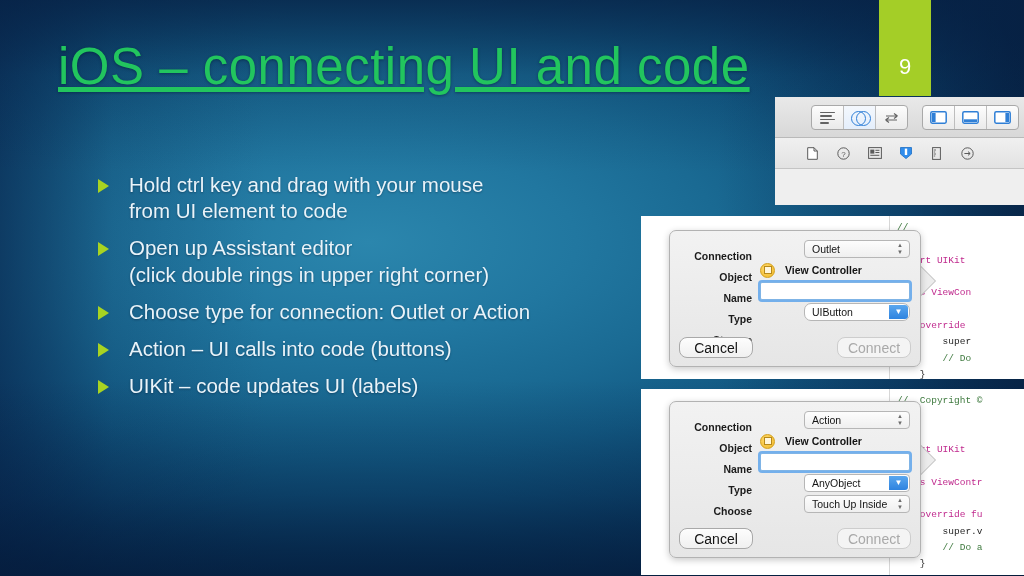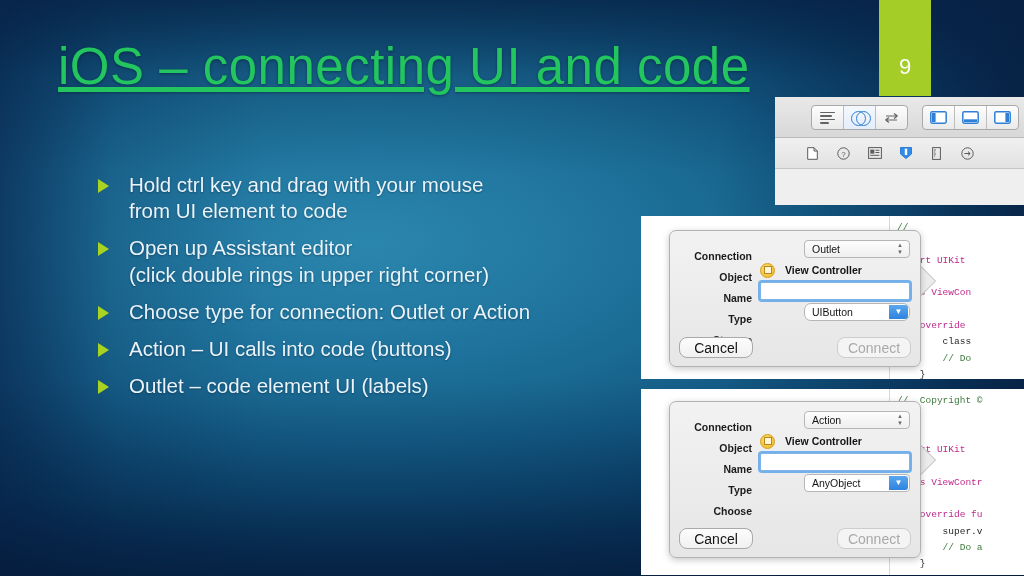--- a/index.html
+++ b/index.html
@@ -369,21 +369,21 @@
       <div class="bullet">
         <div class="tri"></div>
         <div class="btxt">Choose type for connection: Outlet or Action</div>
       </div>
       <div class="bullet">
         <div class="tri"></div>
         <div class="btxt">Action – UI calls into code (buttons)</div>
       </div>
       <div class="bullet">
         <div class="tri"></div>
-        <div class="btxt">Outlet – code element UI (labels)</div>
+        <div class="btxt">UIKit – code updates UI (labels)</div>
       </div>
     </div>
 
   <div class="shot shot-toolbar">
     <div class="tb-row1">
       <div class="seg seg-editors">
         <div class="seg-cell">
           <div class="ico-lines">
               <i></i>
               <i></i>
@@ -467,21 +467,21 @@
         </svg>
       </div>
     </div>
 
     <div class="tb-row3"></div>
   </div>
 
   <div class="shot shot-dlg1">
     <div class="dlg-white"></div>
     <div class="dlg-divider" style="left:252px;"></div>
-    <div class="code-pane" id="code-pane-1"><div class="cm">//</div><div class="pl">&nbsp;</div><div class="kw">import UIKit</div><div class="pl">&nbsp;</div><div class="kw">class ViewCon</div><div class="pl">&nbsp;</div><div class="kw">    override</div><div class="pl">        class</div><div class="cm">        // Do</div><div class="pl">    }</div></div>
+    <div class="code-pane" id="code-pane-1"><div class="cm">//</div><div class="pl">&nbsp;</div><div class="kw">import UIKit</div><div class="pl">&nbsp;</div><div class="kw">class ViewCon</div><div class="pl">&nbsp;</div><div class="kw">    override</div><div class="pl">        super</div><div class="cm">        // Do</div><div class="pl">    }</div></div>
     <div class="pop-arrow pa1"></div>
     <div class="popover pop1">
       <div id="outlet-fields" style="padding-top:7px;">
           <div class="frow">
             <div class="flabel">Connection</div>
             <div class="fctl">
               <div class="popup-btn">Outlet<div class="stepper-arrows">
                   <span>▲</span>
                   <span>▼</span>
                 </div></div>
@@ -551,20 +551,26 @@
             </div>
           </div>
           <div class="frow">
             <div class="flabel">Type</div>
             <div class="fctl">
               <div class="popup-btn" style="background: rgb(255, 255, 255);">AnyObject<div class="combo-arrow">▼</div></div>
             </div>
           </div>
           <div class="frow">
             <div class="flabel">Choose</div>
+            <div class="fctl">
+              <div class="popup-btn">Touch Up Inside<div class="stepper-arrows">
+                  <span>▲</span>
+                  <span>▼</span>
+                </div></div>
+            </div>
           </div>
           <div class="frow">
             <div class="flabel">Connection</div>
           </div>
         </div>
       <div class="btn-row">
         <div class="pbtn">Cancel</div>
         <div class="pbtn disabled">Connect</div>
       </div>
     </div>

